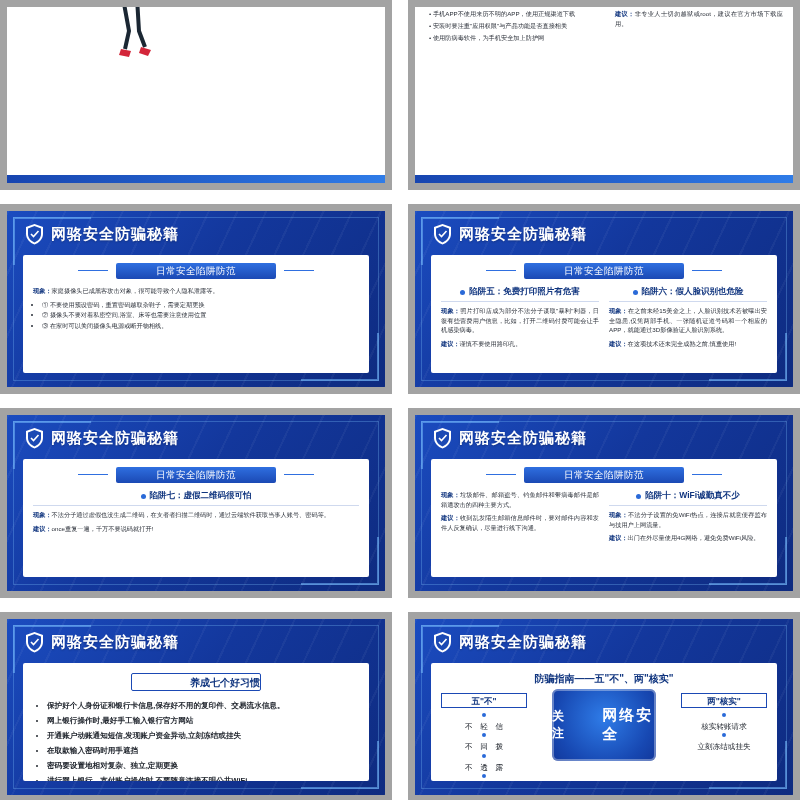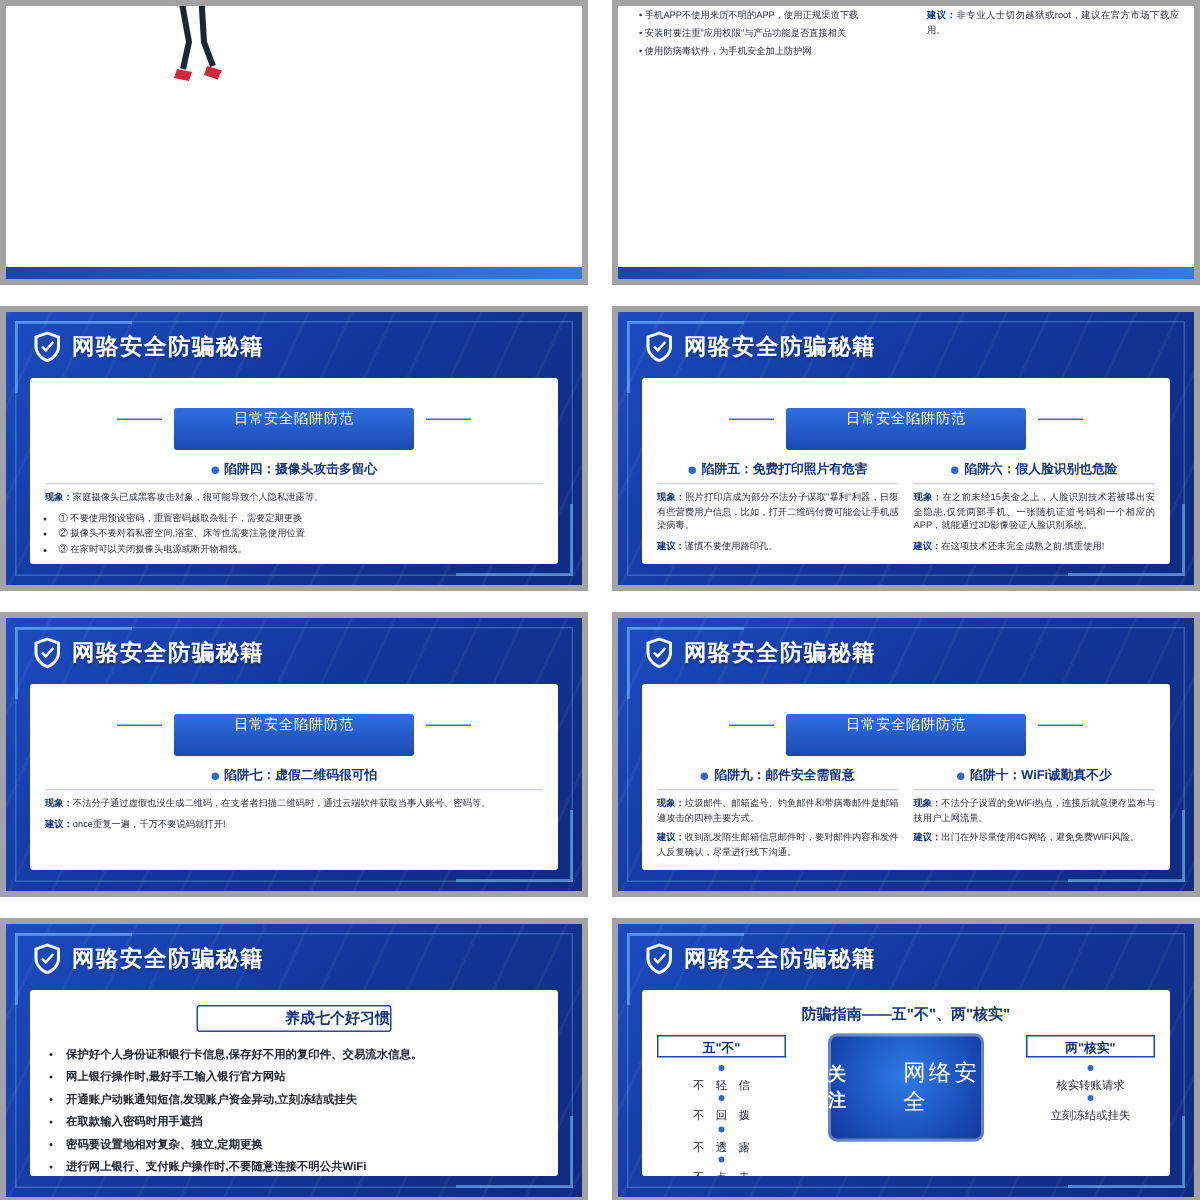--- a/index.html
+++ b/index.html
@@ -17,21 +17,21 @@
     grid-auto-rows: 190px;
     column-gap: 16px;
     row-gap: 14px;
     padding: 0 0 0 0;
   }
   
   .slide {
     position: relative;
     background: #1745b0;
     overflow: hidden;
-    border: 4px solid #a3a3a3;
+    border: 7px solid #a3a3a3;
   }
   .slide .bgwrap {
     position: absolute; inset: 0;
     background:
       linear-gradient(135deg, #1b4cc0 0%, #13379c 45%, #0e2b80 100%);
   }
   .slide .diag {
     position: absolute; inset: 0;
     background:
       repeating-linear-gradient(115deg, rgba(255,255,255,0.045) 0px, rgba(255,255,255,0.045) 2px, rgba(255,255,255,0) 2px, rgba(255,255,255,0) 26px);
@@ -71,28 +71,28 @@
   .hdr-title {
     color: #ffffff;
     font-size: 15px;
     font-weight: bold;
     letter-spacing: 1px;
     text-shadow: 0 1px 2px rgba(0,0,0,0.25);
     white-space: nowrap;
   }
   
   .subpill {
-    margin: 12px auto 7px auto;
+    margin: 0 auto 7px auto;
     width: 160px;
     text-align: center;
     background: linear-gradient(180deg, #2f6fe0, #1b49b4);
     color: #fff;
     font-size: 9.5px;
     line-height: 16px;
-    height: 28px;
+    height: 16px;
     border-radius: 2px;
     letter-spacing: .5px;
     position: relative;
   }
   .subpill::before, .subpill::after {
     content: "";
     position: absolute; top: 7px;
     width: 30px; height: 1px;
     background: #2f6fe0;
   }
@@ -166,21 +166,21 @@
   .bdot { width: 4px; height: 4px; border-radius: 50%; background: #2a6ad8; flex: none; }
   .badge {
     width: 104px; height: 72px;
     border-radius: 6px;
     background: radial-gradient(circle at 50% 40%, #2f7ce8 0%, #1748b2 70%, #12379a 100%);
     color: #fff; display: flex; flex-direction: row;
     align-items: center; justify-content: center;
     box-shadow: 0 0 0 2px rgba(255,255,255,0.35) inset;
   }
   .badge .l1 { font-size: 12px; font-weight: bold; letter-spacing: 2px; }
-  .badge .l2 { font-size: 15px; font-weight: normal; letter-spacing: 2px; margin-left: 28px; }
+  .badge .l2 { font-size: 15px; font-weight: bold; letter-spacing: 2px; margin-left: 28px; }
   
   .slide.partial { }
   .topleft-white {
     position: absolute; inset: 0; background: #fff;
   }
   .legs {
     position: absolute; left: 96px; top: -4px; width: 70px; height: 60px;
   }
   .bottomline {
     position: absolute; left: 0; right: 0; bottom: 0; height: 8px;
@@ -239,24 +239,20 @@
             <path d="M9.5 3 L16 5.4 V11 C16 15 13 18 9.5 19.4 C6 18 3 15 3 11 V5.4 Z" fill="#1b49b4"></path>
             <path d="M6 11 l2.5 2.6 L13.5 8" stroke="#ffffff" stroke-width="1.6" fill="none"></path>
           </svg>
       </span>
       <span class="hdr-title">网骆安全防骗秘籍</span>
     </div>
     <div class="panel">
       <div class="subpill">日常安全陷阱防范</div>
       <div class="cols">
         <div class="col">
-          <div class="trap-title">
-            <span class="dot"></span>
-            <span>陷阱四：摄像头攻击多留心</span>
-          </div>
           <p class="para">
             <b>现象：</b><span>家庭摄像头已成黑客攻击对象，很可能导致个人隐私泄露等。</span>
           </p>
           <ul class="mini">
             <li>① 不要使用预设密码，重置密码越取杂鞋子，需要定期更换</li>
             <li>② 摄像头不要对着私密空间,浴室、床等也需要注意使用位置</li>
             <li>③ 在家时可以关闭摄像头电源或断开物相线。</li>
           </ul>
         </div>
       </div>
@@ -358,24 +354,20 @@
             <path d="M9.5 3 L16 5.4 V11 C16 15 13 18 9.5 19.4 C6 18 3 15 3 11 V5.4 Z" fill="#1b49b4"></path>
             <path d="M6 11 l2.5 2.6 L13.5 8" stroke="#ffffff" stroke-width="1.6" fill="none"></path>
           </svg>
       </span>
       <span class="hdr-title">网骆安全防骗秘籍</span>
     </div>
     <div class="panel">
       <div class="subpill">日常安全陷阱防范</div>
       <div class="cols">
         <div class="col">
-          <div class="trap-title">
-            <span class="dot"></span>
-            <span>陷阱九：邮件安全需留意</span>
-          </div>
           <p class="para">
             <b>现象：</b><span>垃圾邮件、邮箱盗号、钓鱼邮件和带病毒邮件是邮箱遭攻击的四种主要方式。</span>
           </p>
           <p class="para adv">
             <b>建议：</b><span>收到乱发陌生邮箱信息邮件时，要对邮件内容和发件人反复确认，尽量进行线下沟通。</span>
           </p>
         </div>
         <div class="col">
           <div class="trap-title">
             <span class="dot"></span>

